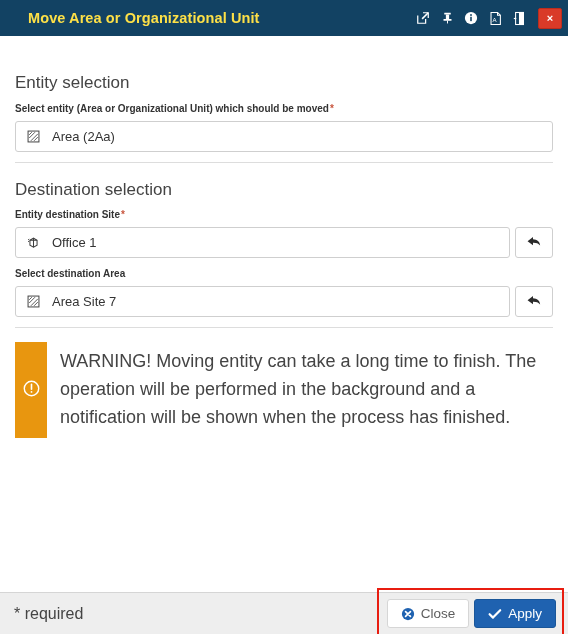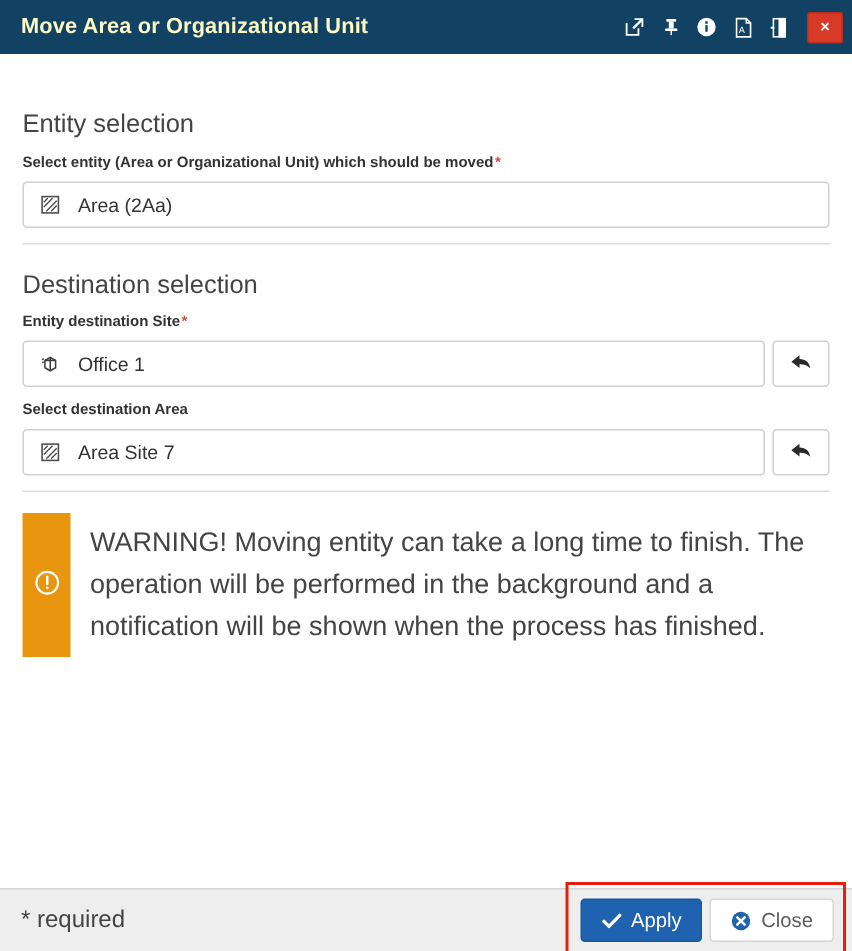--- a/index.html
+++ b/index.html
@@ -31,27 +31,28 @@
   .titlebar {
     height: 36px;
     min-height: 36px;
     background: #124263;
     display: flex;
     align-items: center;
     padding: 0 6px 0 14px;
     box-sizing: border-box;
   }
   .titlebar-title {
-    color: #fef9c3;
+    color: #fde047;
     font-size: 14.5px;
     font-weight: bold;
     letter-spacing: 0.1px;
     flex: 1 1 auto;
     white-space: nowrap;
     overflow: hidden;
+    margin-left: 14px;
   }
   .titlebar-icons {
     display: flex;
     align-items: center;
     gap: 0px;
   }
   .tb-icon {
     width: 22px;
     height: 22px;
     display: flex;
@@ -397,34 +398,34 @@
       </div>
     </div>
 
   </div>
 
   <div class="footer">
     <div class="footer-note">* required</div>
     <div class="footer-actions">
       <div class="highlight-box"></div>
 
-      <div class="btn btn-primary">
-        <span>
-          <svg width="14" height="12" viewBox="0 0 14 12" fill="none" stroke="#ffffff" stroke-width="2.2" stroke-linecap="round" stroke-linejoin="round">
-            <path d="M1.6 6.2 L5 9.6 L12.2 2.2"></path>
-          </svg>
-        </span>
-        <span>Apply</span>
-      </div>
-
       <div class="btn btn-default">
         <span>
           <svg width="14" height="14" viewBox="0 0 16 16">
             <circle cx="8" cy="8" r="7" fill="#1f62b0"></circle>
             <path d="M5.2 5.2 L10.8 10.8 M10.8 5.2 L5.2 10.8" stroke="#ffffff" stroke-width="1.9" stroke-linecap="round"></path>
           </svg>
         </span>
         <span>Close</span>
       </div>
+
+      <div class="btn btn-primary">
+        <span>
+          <svg width="14" height="12" viewBox="0 0 14 12" fill="none" stroke="#ffffff" stroke-width="2.2" stroke-linecap="round" stroke-linejoin="round">
+            <path d="M1.6 6.2 L5 9.6 L12.2 2.2"></path>
+          </svg>
+        </span>
+        <span>Apply</span>
+      </div>
     </div>
   </div>
 
 </div>
 
 </body></html>

